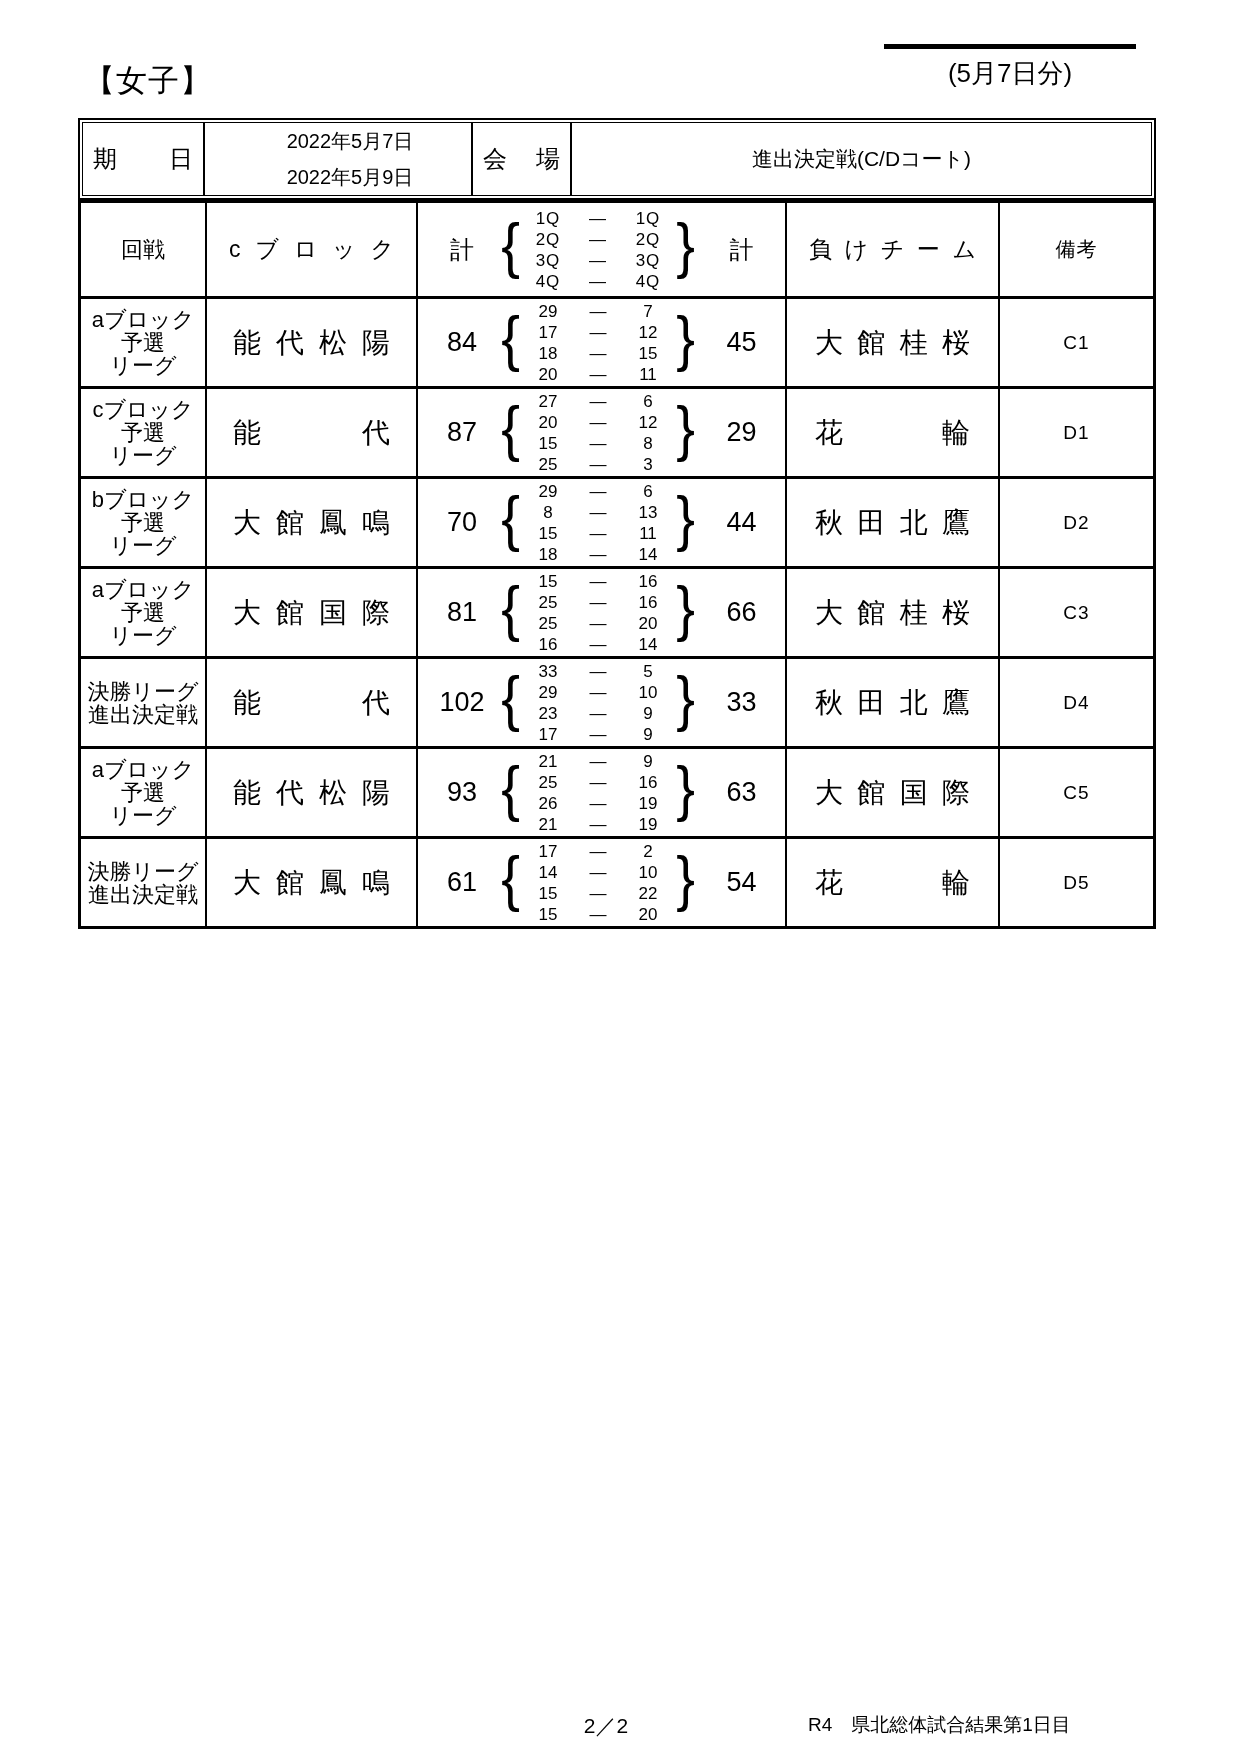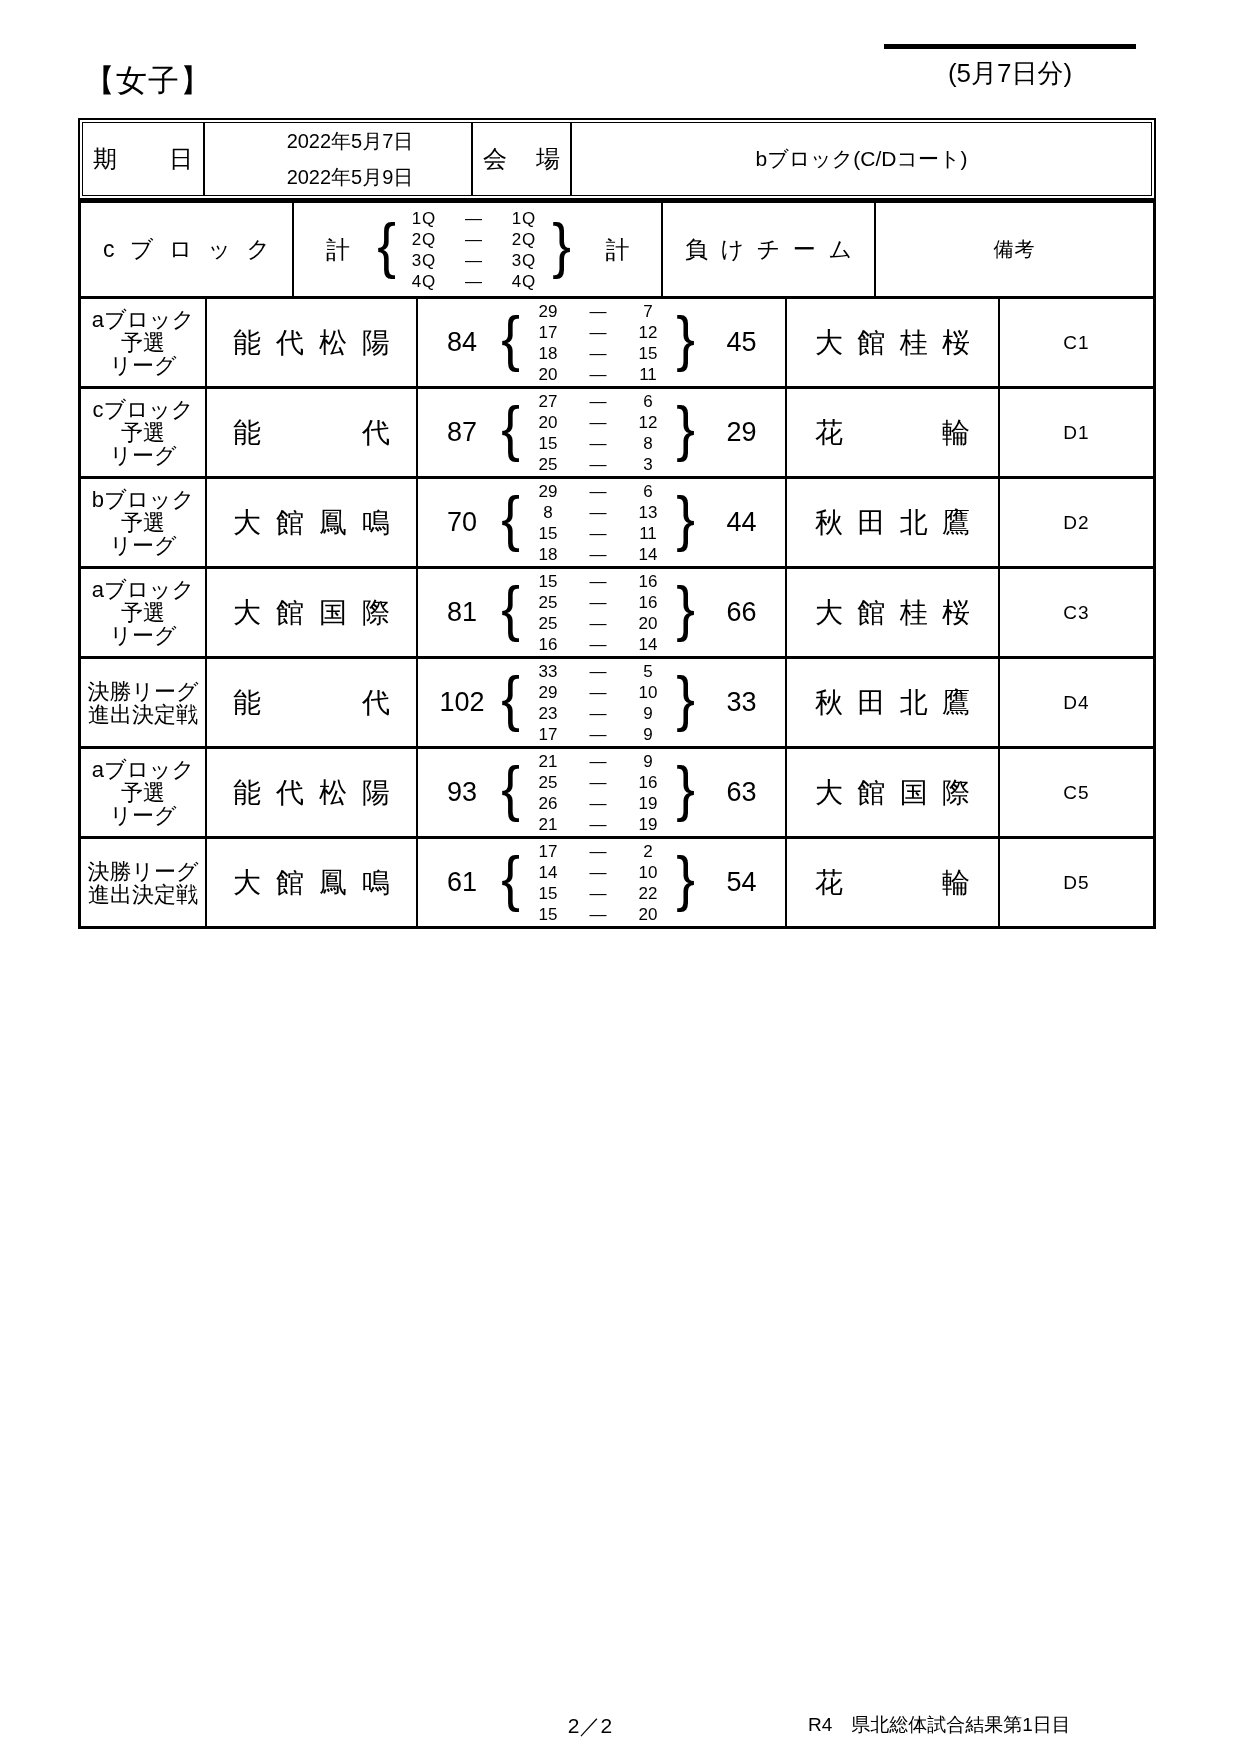--- a/index.html
+++ b/index.html
@@ -53,21 +53,21 @@
   .tot2 { width:85px; text-align:center; font-size:27px; }
   .brace { width:27px; text-align:center; font-size:56px; line-height:1;
            transform:scaleY(1.08); padding-bottom:8px; font-weight:400; }
   .qblock { width:148px; font-size:17px; line-height:21px; }
   .qline { display:flex; }
   .ql, .qr { width:48px; text-align:center; }
   .qd { width:52px; text-align:center; }
   .thead .qblock { font-size:17px; letter-spacing:1px; }
 
   
-  .footer-page { left:540px; top:1712px; width:100px; text-align:center; font-size:21px; }
+  .footer-page { left:556px; top:1712px; width:100px; text-align:center; font-size:21px; }
   .footer-doc  { left:808px; top:1712px; font-size:19px; }
 </style>
 </head>
 <body>
 
 <div class="abs topline"></div>
 <div class="abs date-note">(5月7日分)</div>
 <div class="abs page-title">【女子】</div>
 
 <div class="abs info">
@@ -76,28 +76,29 @@
       <div class="jlabel jname">期　日</div>
     </div>
     <div class="info-cell ic-dates">
       <div>2022年5月7日</div>
       <div>2022年5月9日</div>
     </div>
     <div class="info-cell ic-venuelabel">
       <div class="jlabel jname">会　場</div>
     </div>
     <div class="info-cell ic-venue">
-      <div>bブロック(C/Dコート)</div>
+      <div>進出決定戦(C/Dコート)</div>
     </div>
   </div>
 </div>
 
 <div class="abs results">
 
   <div class="trow thead">
+    <div class="cell c-round">回戦</div>
     <div class="cell c-team">
       <div class="jname">cブロック</div>
     </div>
     <div class="cell c-mid">
       <div class="tot">計</div>
       <div class="brace">{</div>
       <div class="qblock">
         <div class="qline">
             <span class="ql">1Q</span>
             <span class="qd">—</span>

